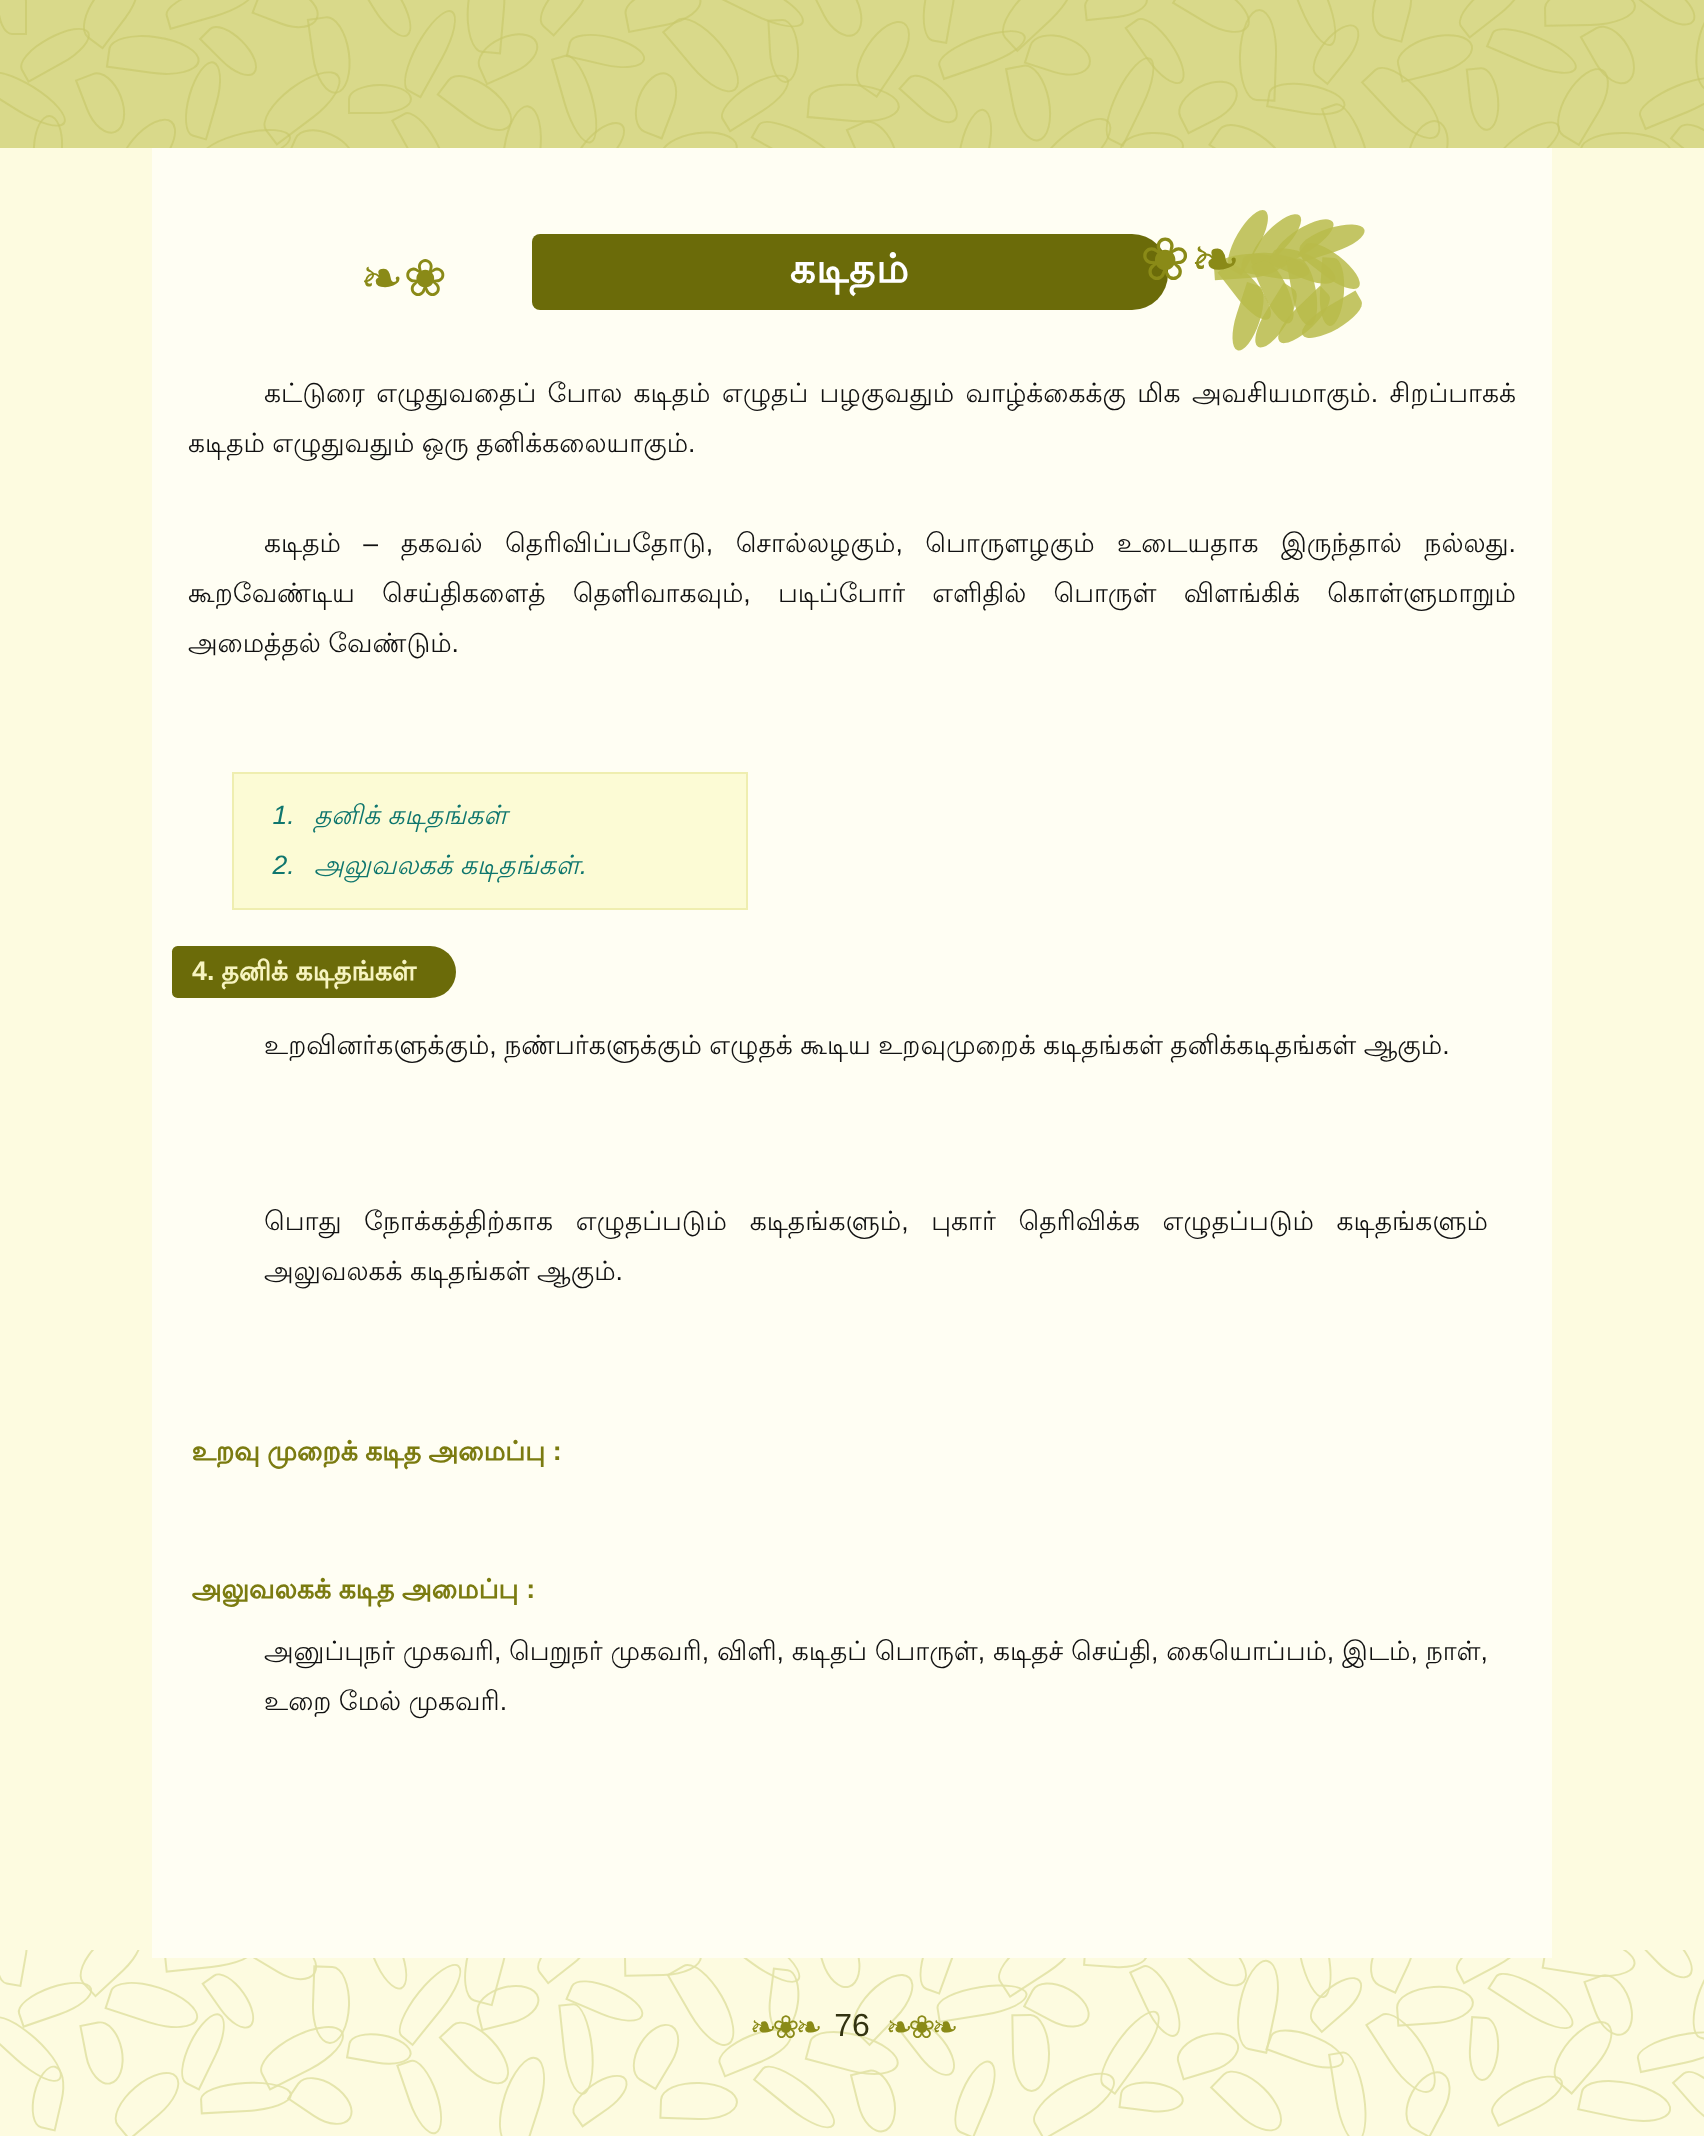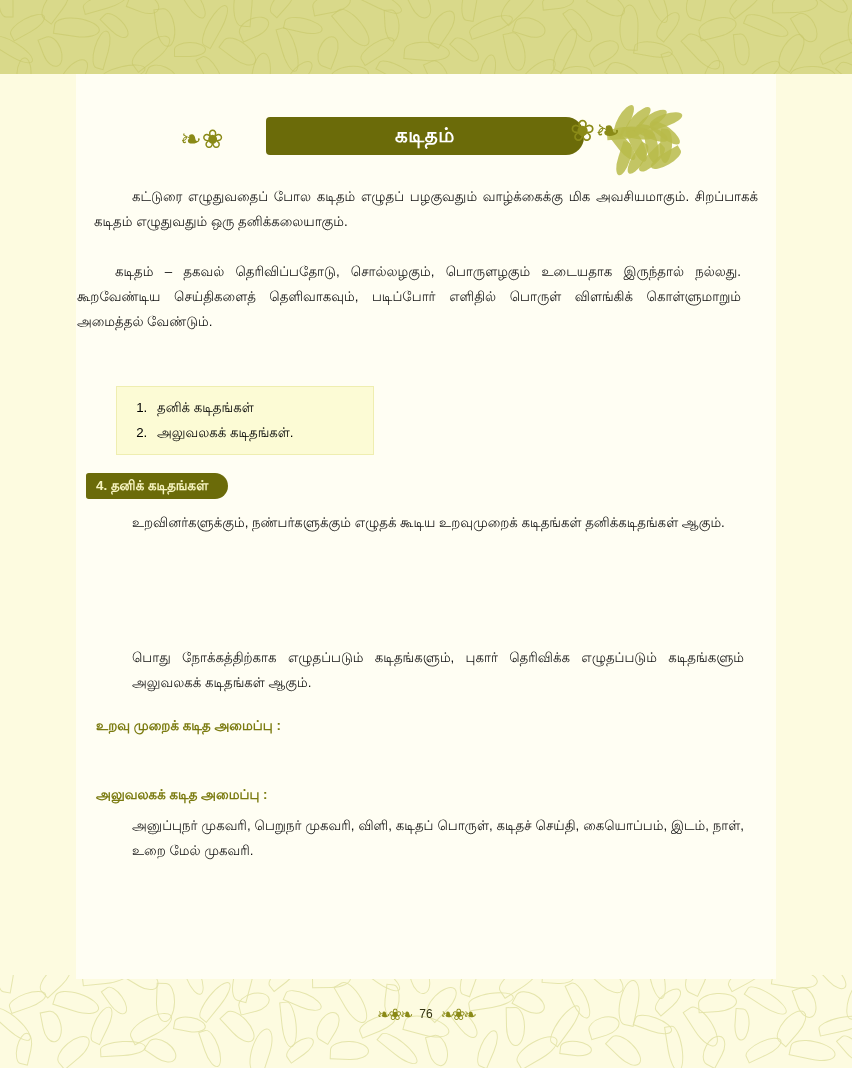--- a/index.html
+++ b/index.html
@@ -112,23 +112,24 @@
 
   .note-box {
     position: absolute;
     background: #fcfbd5;
     border: 1px solid #efeeb0;
     padding: 8px 12px 9px 14px;
   }
   .note-box ol {
     margin: 0;
     padding: 0 0 0 20px;
-    color: #000000;
+    color: #0f766e;
     font-size: 13.3px;
     line-height: 25px;
+    font-style: italic;
   }
   .note-box li { padding-left: 6px; }
 
   
   .ribbon {
     position: absolute;
     height: 26px;
     background: #6b6b09;
     border-radius: 3px 14px 14px 3px;
     color: #f7f4c0;
@@ -155,21 +156,21 @@
     top: 925px;
     width: 700px;
     height: 30px;
     display: flex;
     align-items: center;
     justify-content: center;
     gap: 8px;
   }
   #page-number {
     color: #333311;
-    font-size: 12px;
+    font-size: 16px;
   }
   .foot-orn {
     color: #8a8a17;
     font-size: 16px;
     letter-spacing: -2px;
   }
 </style>
 </head>
 <body>
 
@@ -354,34 +355,34 @@
           <div class="spray-leaf" style="left: 26px; top: 45px; transform: rotate(108deg);"></div>
           <div class="spray-leaf" style="left: 40px; top: 45px; transform: rotate(122deg);"></div>
           <div class="spray-leaf" style="left: 54px; top: 45px; transform: rotate(136deg);"></div>
           <div class="spray-leaf" style="left: 68px; top: 45px; transform: rotate(150deg);"></div>
         </div>
       <span class="flourish right">❀❧</span>
     </div>
 
     <div class="para indent" style="left:18px; top:110px; width:664px;">கட்டுரை எழுதுவதைப் போல கடிதம் எழுதப் பழகுவதும் வாழ்க்கைக்கு மிக அவசியமாகும். சிறப்பாகக் கடிதம் எழுதுவதும்  ஒரு தனிக்கலையாகும்.</div>
 
-    <div class="para indent" style="left:1px; top:185px; width:664px;">கடிதம் – தகவல் தெரிவிப்பதோடு, சொல்லழகும், பொருளழகும் உடையதாக இருந்தால் நல்லது. கூறவேண்டிய செய்திகளைத் தெளிவாகவும், படிப்போர் எளிதில் பொருள் விளங்கிக் கொள்ளுமாறும் அமைத்தல் வேண்டும்.</div>
+    <div class="para indent" style="left:18px; top:185px; width:664px;">கடிதம் – தகவல் தெரிவிப்பதோடு, சொல்லழகும், பொருளழகும் உடையதாக இருந்தால் நல்லது. கூறவேண்டிய செய்திகளைத் தெளிவாகவும், படிப்போர் எளிதில் பொருள் விளங்கிக் கொள்ளுமாறும் அமைத்தல் வேண்டும்.</div>
 
 
     <div class="note-box" style="left:40px; top:312px; width:230px;">
       <ol>
         <li>தனிக் கடிதங்கள்</li>
         <li>அலுவலகக் கடிதங்கள்.</li>
       </ol>
     </div>
 
     <div class="ribbon" style="left:10px; top:399px;">4. தனிக் கடிதங்கள்</div>
     <div class="para" style="left:56px; top:436px; width:600px;">உறவினர்களுக்கும், நண்பர்களுக்கும் எழுதக் கூடிய உறவுமுறைக் கடிதங்கள் தனிக்கடிதங்கள்  ஆகும்.</div>
 
-    <div class="para" style="left:56px; top:571px; width:612px;">பொது நோக்கத்திற்காக எழுதப்படும் கடிதங்களும், புகார் தெரிவிக்க எழுதப்படும் கடிதங்களும் அலுவலகக் கடிதங்கள்  ஆகும்.</div>
+    <div class="para" style="left:56px; top:524px; width:612px;">பொது நோக்கத்திற்காக எழுதப்படும் கடிதங்களும், புகார் தெரிவிக்க எழுதப்படும் கடிதங்களும் அலுவலகக் கடிதங்கள்  ஆகும்.</div>
 
     <div class="subhead" style="left:20px; top:644px;">உறவு முறைக் கடித அமைப்பு :</div>
 
     <div class="subhead" style="left:20px; top:713px;">அலுவலகக் கடித அமைப்பு :</div>
     <div class="para" style="left:56px; top:739px; width:612px;">அனுப்புநர் முகவரி, பெறுநர் முகவரி, விளி, கடிதப் பொருள், கடிதச் செய்தி, கையொப்பம், இடம், நாள், உறை மேல் முகவரி.</div>
 
     <div id="footer">
       <span class="foot-orn">❧❀❧</span>
       <span id="page-number">76</span>
       <span class="foot-orn">❧❀❧</span>

